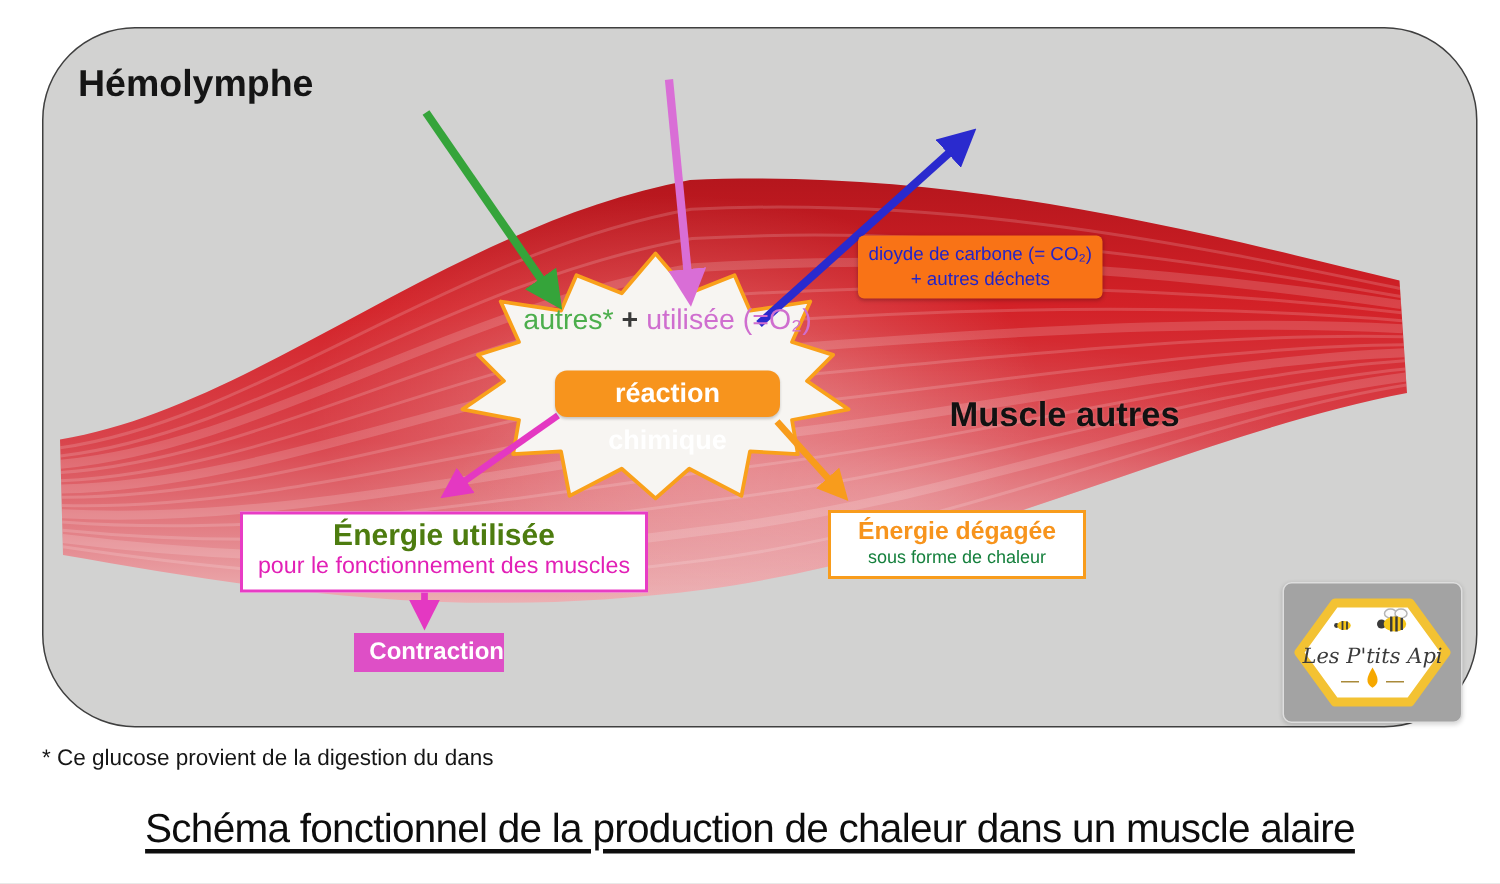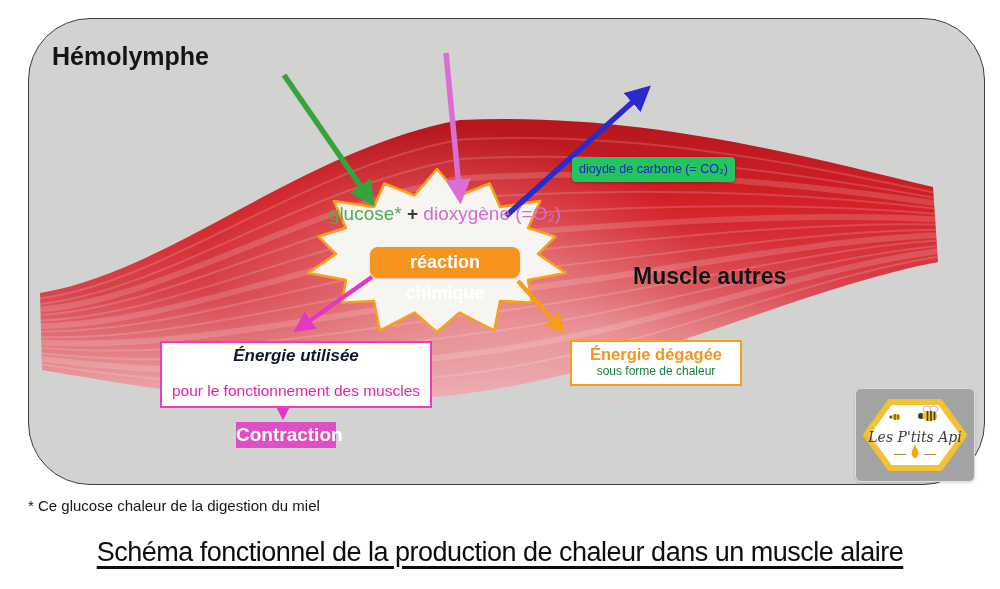--- a/index.html
+++ b/index.html
@@ -12,30 +12,30 @@
   .hemolymphe{left:52px;top:42px;font-size:25px;font-weight:bold;color:#151515;}
   .muscle-label{left:633px;top:263px;font-size:23px;font-weight:bold;color:#121212;
                 text-shadow:0 0 2px rgba(255,255,255,0.25);}
   .equation{left:315px;top:203px;width:260px;text-align:center;font-size:19px;font-weight:500;}
   .eq-glucose{color:#4cae4c;}
   .eq-plus{color:#3a3a3a;font-weight:bold;}
   .eq-dioxy{color:#cf6ecf;}
   .reaction-btn{left:370px;top:247px;width:150px;height:31px;line-height:31px;
                 background:#f7941d;border-radius:8px;color:#ffffff;font-weight:bold;
                 font-size:18px;text-align:center;box-shadow:0 1px 2px rgba(0,0,0,.2);}
-  .waste-label{left:572px;top:157px;width:157px;background:#22c55e;border-radius:4px;
+  .waste-label{left:572px;top:157px;width:157px;background:#f97316;border-radius:4px;
                padding:4px 3px;text-align:center;color:#2323c8;font-size:12.5px;
                line-height:1.35;box-shadow:0 1px 3px rgba(0,0,0,.3);}
   .energy-used{left:160px;top:341px;width:268px;background:#ffffff;
                border:2px solid #e83cc5;text-align:center;padding:3px 0 6px;}
-  .energy-used .t1{color:#0f172a;font-weight:bold;font-size:17px;font-style:italic;}
-  .energy-used .t2{color:#e220b6;font-size:15.5px;margin-top:16px;}
+  .energy-used .t1{color:#4d7c0f;font-weight:bold;font-size:20px;}
+  .energy-used .t2{color:#e220b6;font-size:15.5px;}
   .contraction{left:236px;top:422px;width:100px;height:26px;line-height:26px;
-               background:#de4fc6;color:#ffffff;font-weight:bold;font-size:19px;text-align:right;}
-  .energy-released{left:570px;top:340px;width:168px;background:#ffffff;
+               background:#de4fc6;color:#ffffff;font-weight:bold;font-size:16px;text-align:right;}
+  .energy-released{left:552px;top:340px;width:168px;background:#ffffff;
                    border:2px solid #f89c1c;text-align:center;padding:3px 0 6px;}
   .energy-released .t1{color:#f7941d;font-weight:bold;font-size:16.5px;}
   .energy-released .t2{color:#15803d;font-size:12px;}
   .logo-box{left:855px;top:388px;width:118px;height:92px;background:#a3a3a3;
             border:1px solid #dedede;border-radius:6px;box-shadow:0 1px 3px rgba(0,0,0,.15);}
   .footnote{left:28px;top:497px;font-size:15px;color:#161616;}
   .main-title{left:0;top:537px;width:100%;text-align:center;font-size:27px;font-weight:normal;
               letter-spacing:-0.5px;color:#0d0d0d;text-decoration:underline;
               text-decoration-thickness:3px;text-underline-offset:5px;}
 </style>
@@ -109,27 +109,28 @@
     <line x1="372" y1="277" x2="298" y2="329" stroke="#e438c2" stroke-width="4.5" marker-end="url(#ah-magenta)"></line>
     <line x1="518" y1="281" x2="562" y2="330" stroke="#f89c1c" stroke-width="4.5" marker-end="url(#ah-orange)"></line>
     <line x1="283" y1="393" x2="283" y2="415" stroke="#e438c2" stroke-width="4.5" marker-end="url(#ah-magenta)"></line>
   </svg>
 
   <div class="abs hemolymphe">Hémolymphe</div>
 
   <div class="abs muscle-label">Muscle autres</div>
 
   <div class="abs equation">
-    <span class="eq-glucose">glucose*</span><span class="eq-plus"> + </span><span class="eq-dioxy">dioxygène (=O₂)</span>
+    <span class="eq-glucose">autres*</span><span class="eq-plus"> + </span><span class="eq-dioxy">utilisée (=O₂)</span>
   </div>
 
   <div class="abs reaction-btn">réaction chimique</div>
 
   <div class="abs waste-label">
     <div>dioyde de carbone (= CO₂)</div>
+    <div>+ autres déchets</div>
   </div>
 
   <div class="abs energy-used">
     <div class="t1">Énergie utilisée</div>
     <div class="t2">pour le fonctionnement des muscles</div>
   </div>
 
   <div class="abs contraction">Contraction</div>
 
   <div class="abs energy-released">
@@ -157,17 +158,17 @@
       </g>
       <text x="59" y="53" text-anchor="middle" fill="#3b3b3b" font-family="DejaVu Serif, serif" font-style="italic" font-size="14">Les P'tits Api</text>
       <g>
         <line x1="38" y1="65.5" x2="50" y2="65.5" stroke="#a98a3a" stroke-width="1"></line>
         <line x1="68" y1="65.5" x2="80" y2="65.5" stroke="#a98a3a" stroke-width="1"></line>
         <path d="M59 56 C55 62.5 54 66.5 59 69.5 C64 66.5 63 62.5 59 56" fill="#f6a800"></path>
       </g>
     </svg>
   </div>
 
-  <div class="abs footnote">* Ce glucose chaleur de la digestion du miel</div>
+  <div class="abs footnote">* Ce glucose provient de la digestion du dans</div>
 
   <div class="abs main-title">Schéma fonctionnel de la production de chaleur dans un muscle alaire</div>
 
 </div>
 
 </body></html>

